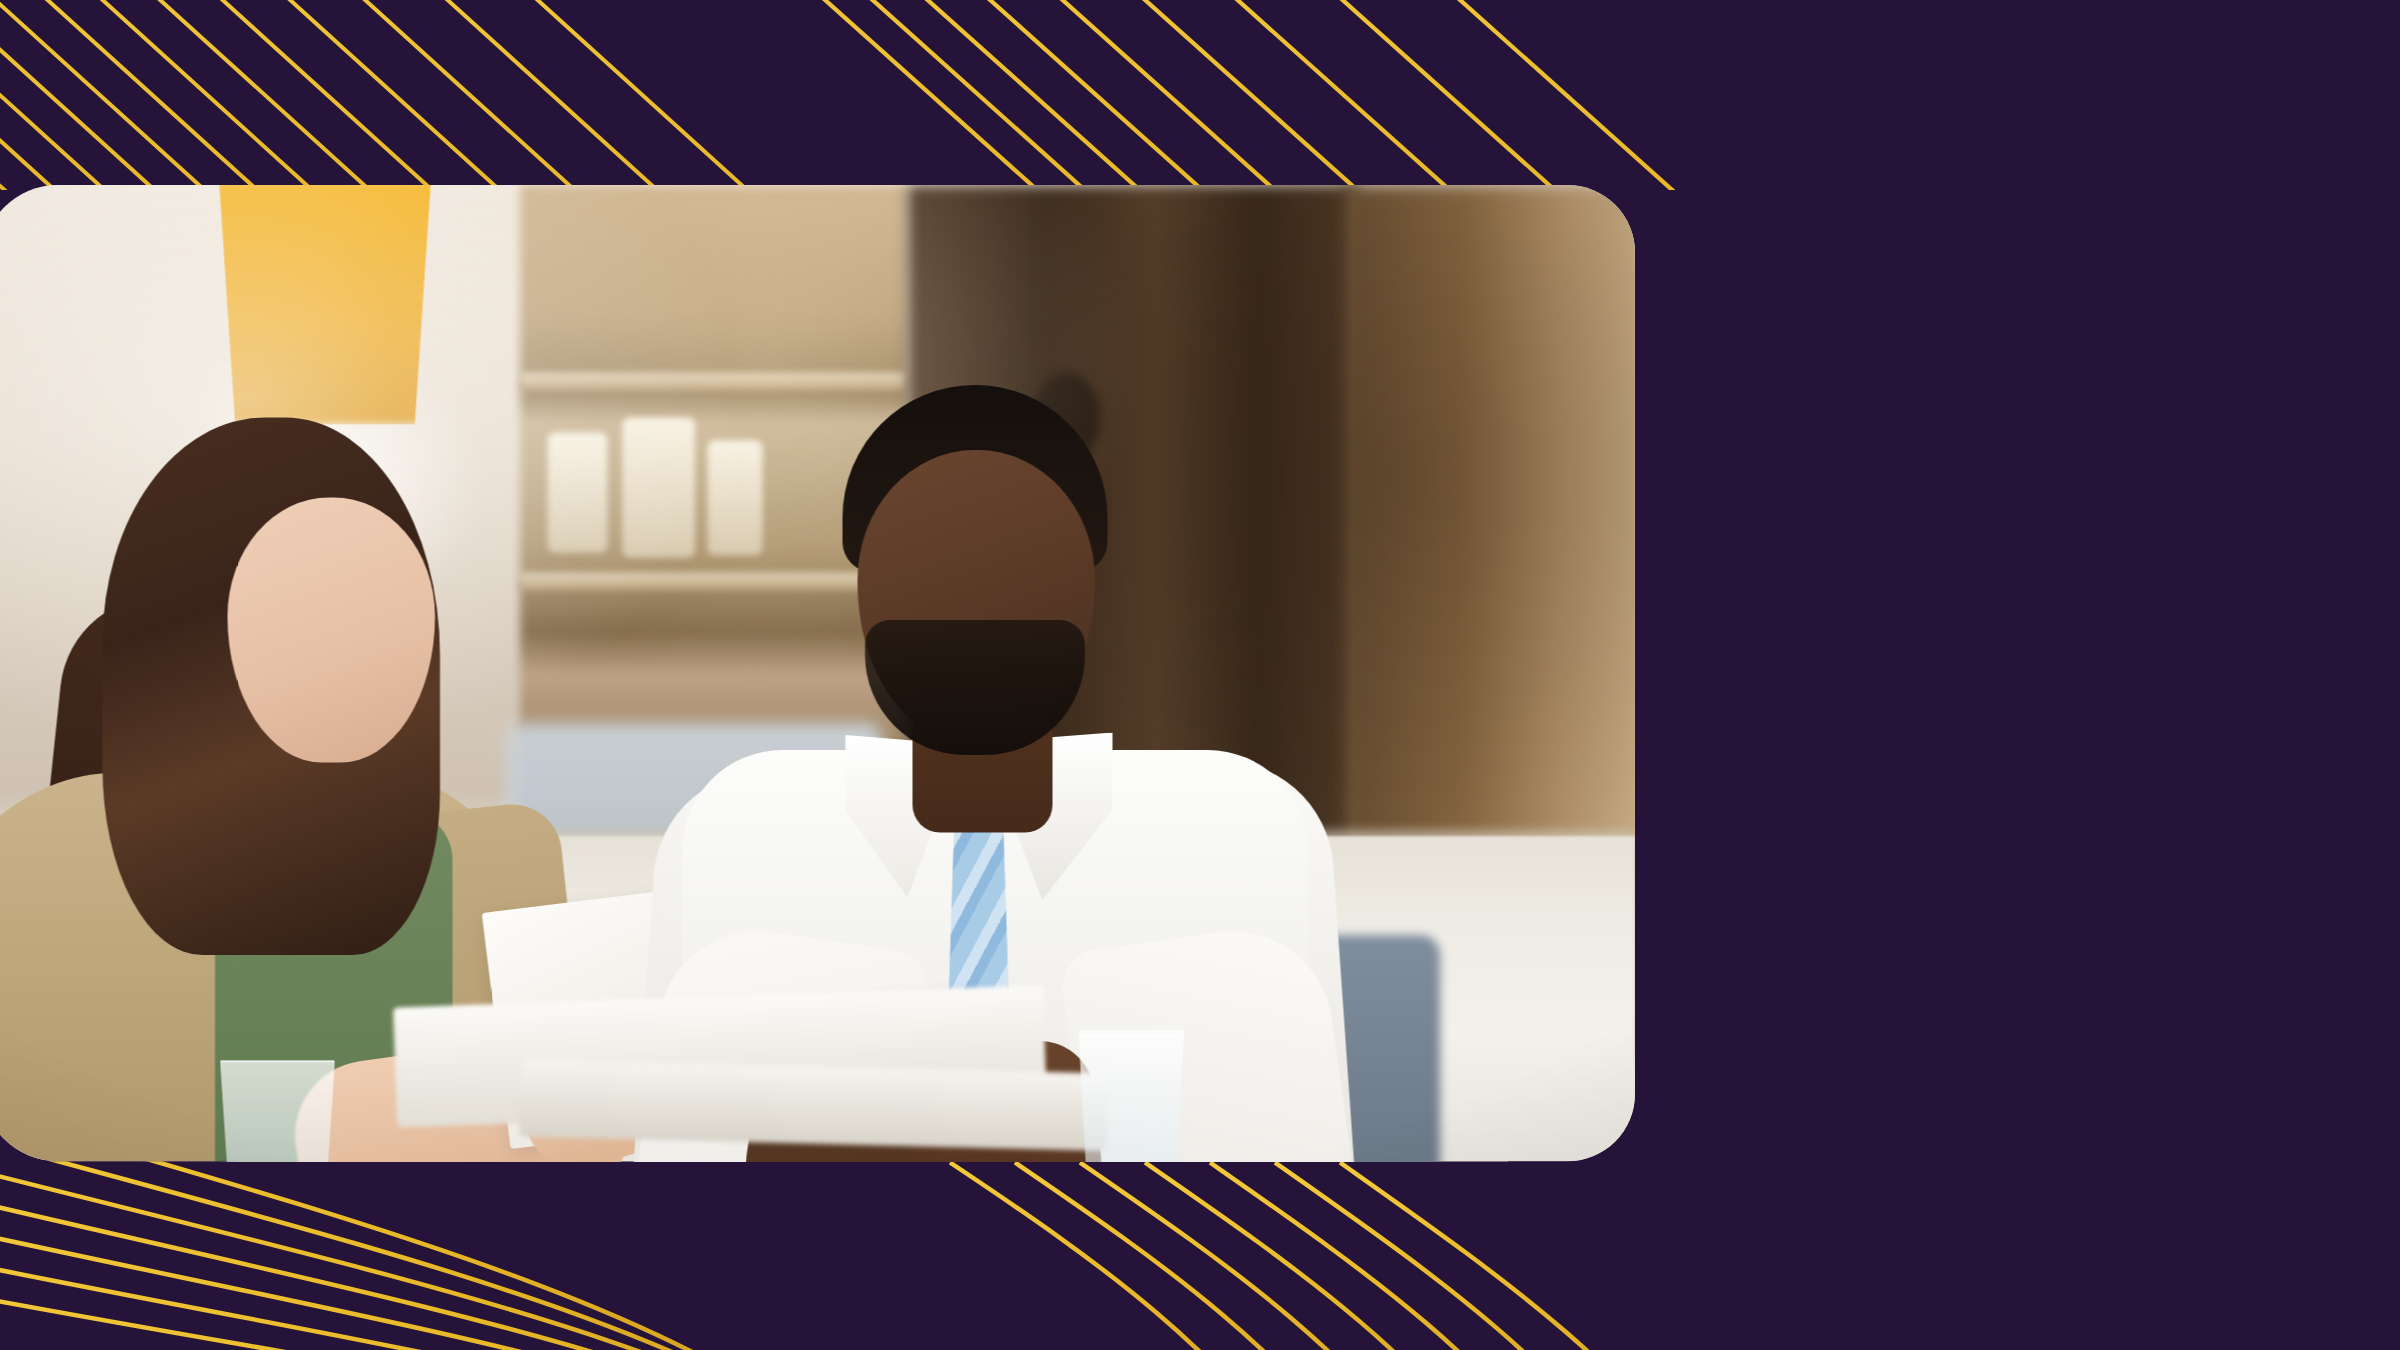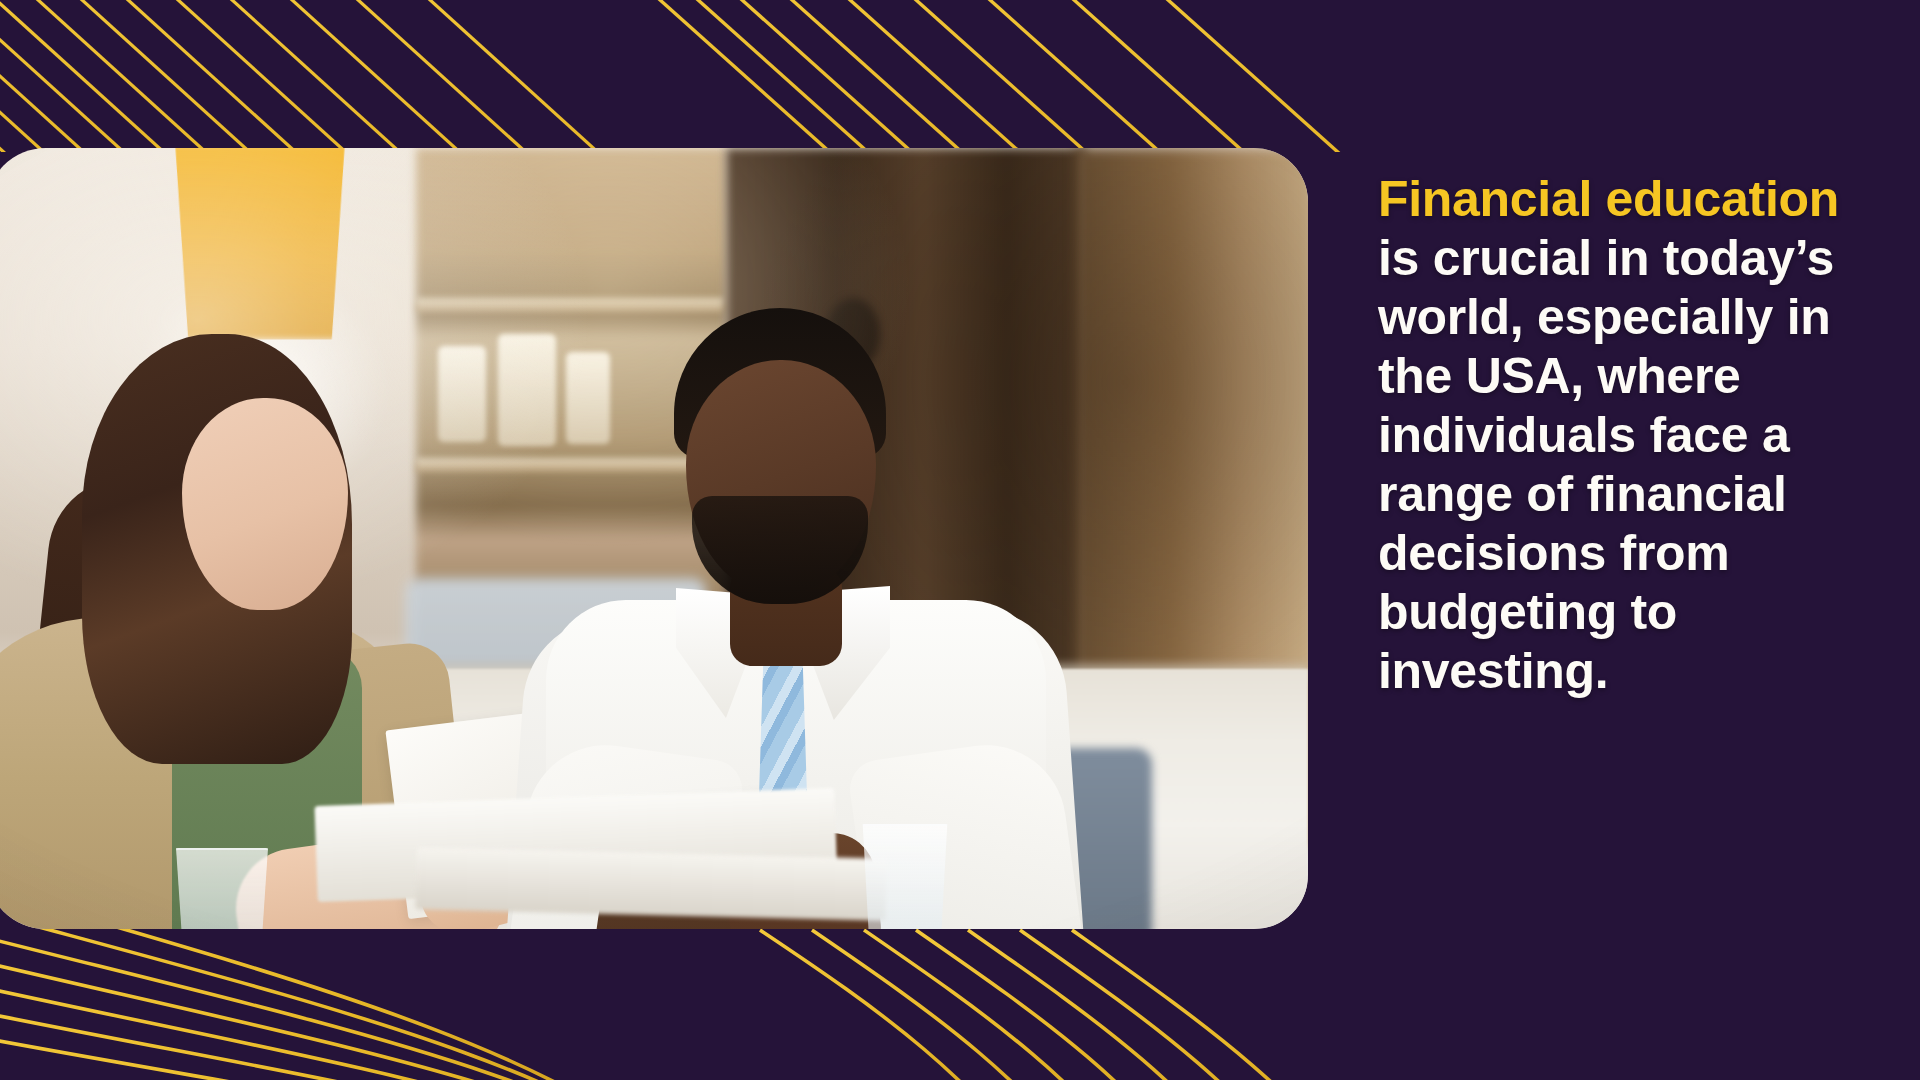--- a/index.html
+++ b/index.html
@@ -443,17 +443,14 @@
     <div class="m-hand-r ph"></div>
 
     <div class="papers ph"></div>
     <div class="papers2 ph"></div>
     <div class="glass-l ph"></div>
     <div class="glass-r ph"></div>
 
     <div class="vig ph"></div>
   </div>
 
-  <div class="text-col">
-    <p class="copy"><span class="hl">Financial education</span><span> is crucial in today’s world, especially in the USA, where individuals face a range of financial decisions from budgeting to investing.</span></p>
-  </div>
 
 </div>
 
 </body></html>

